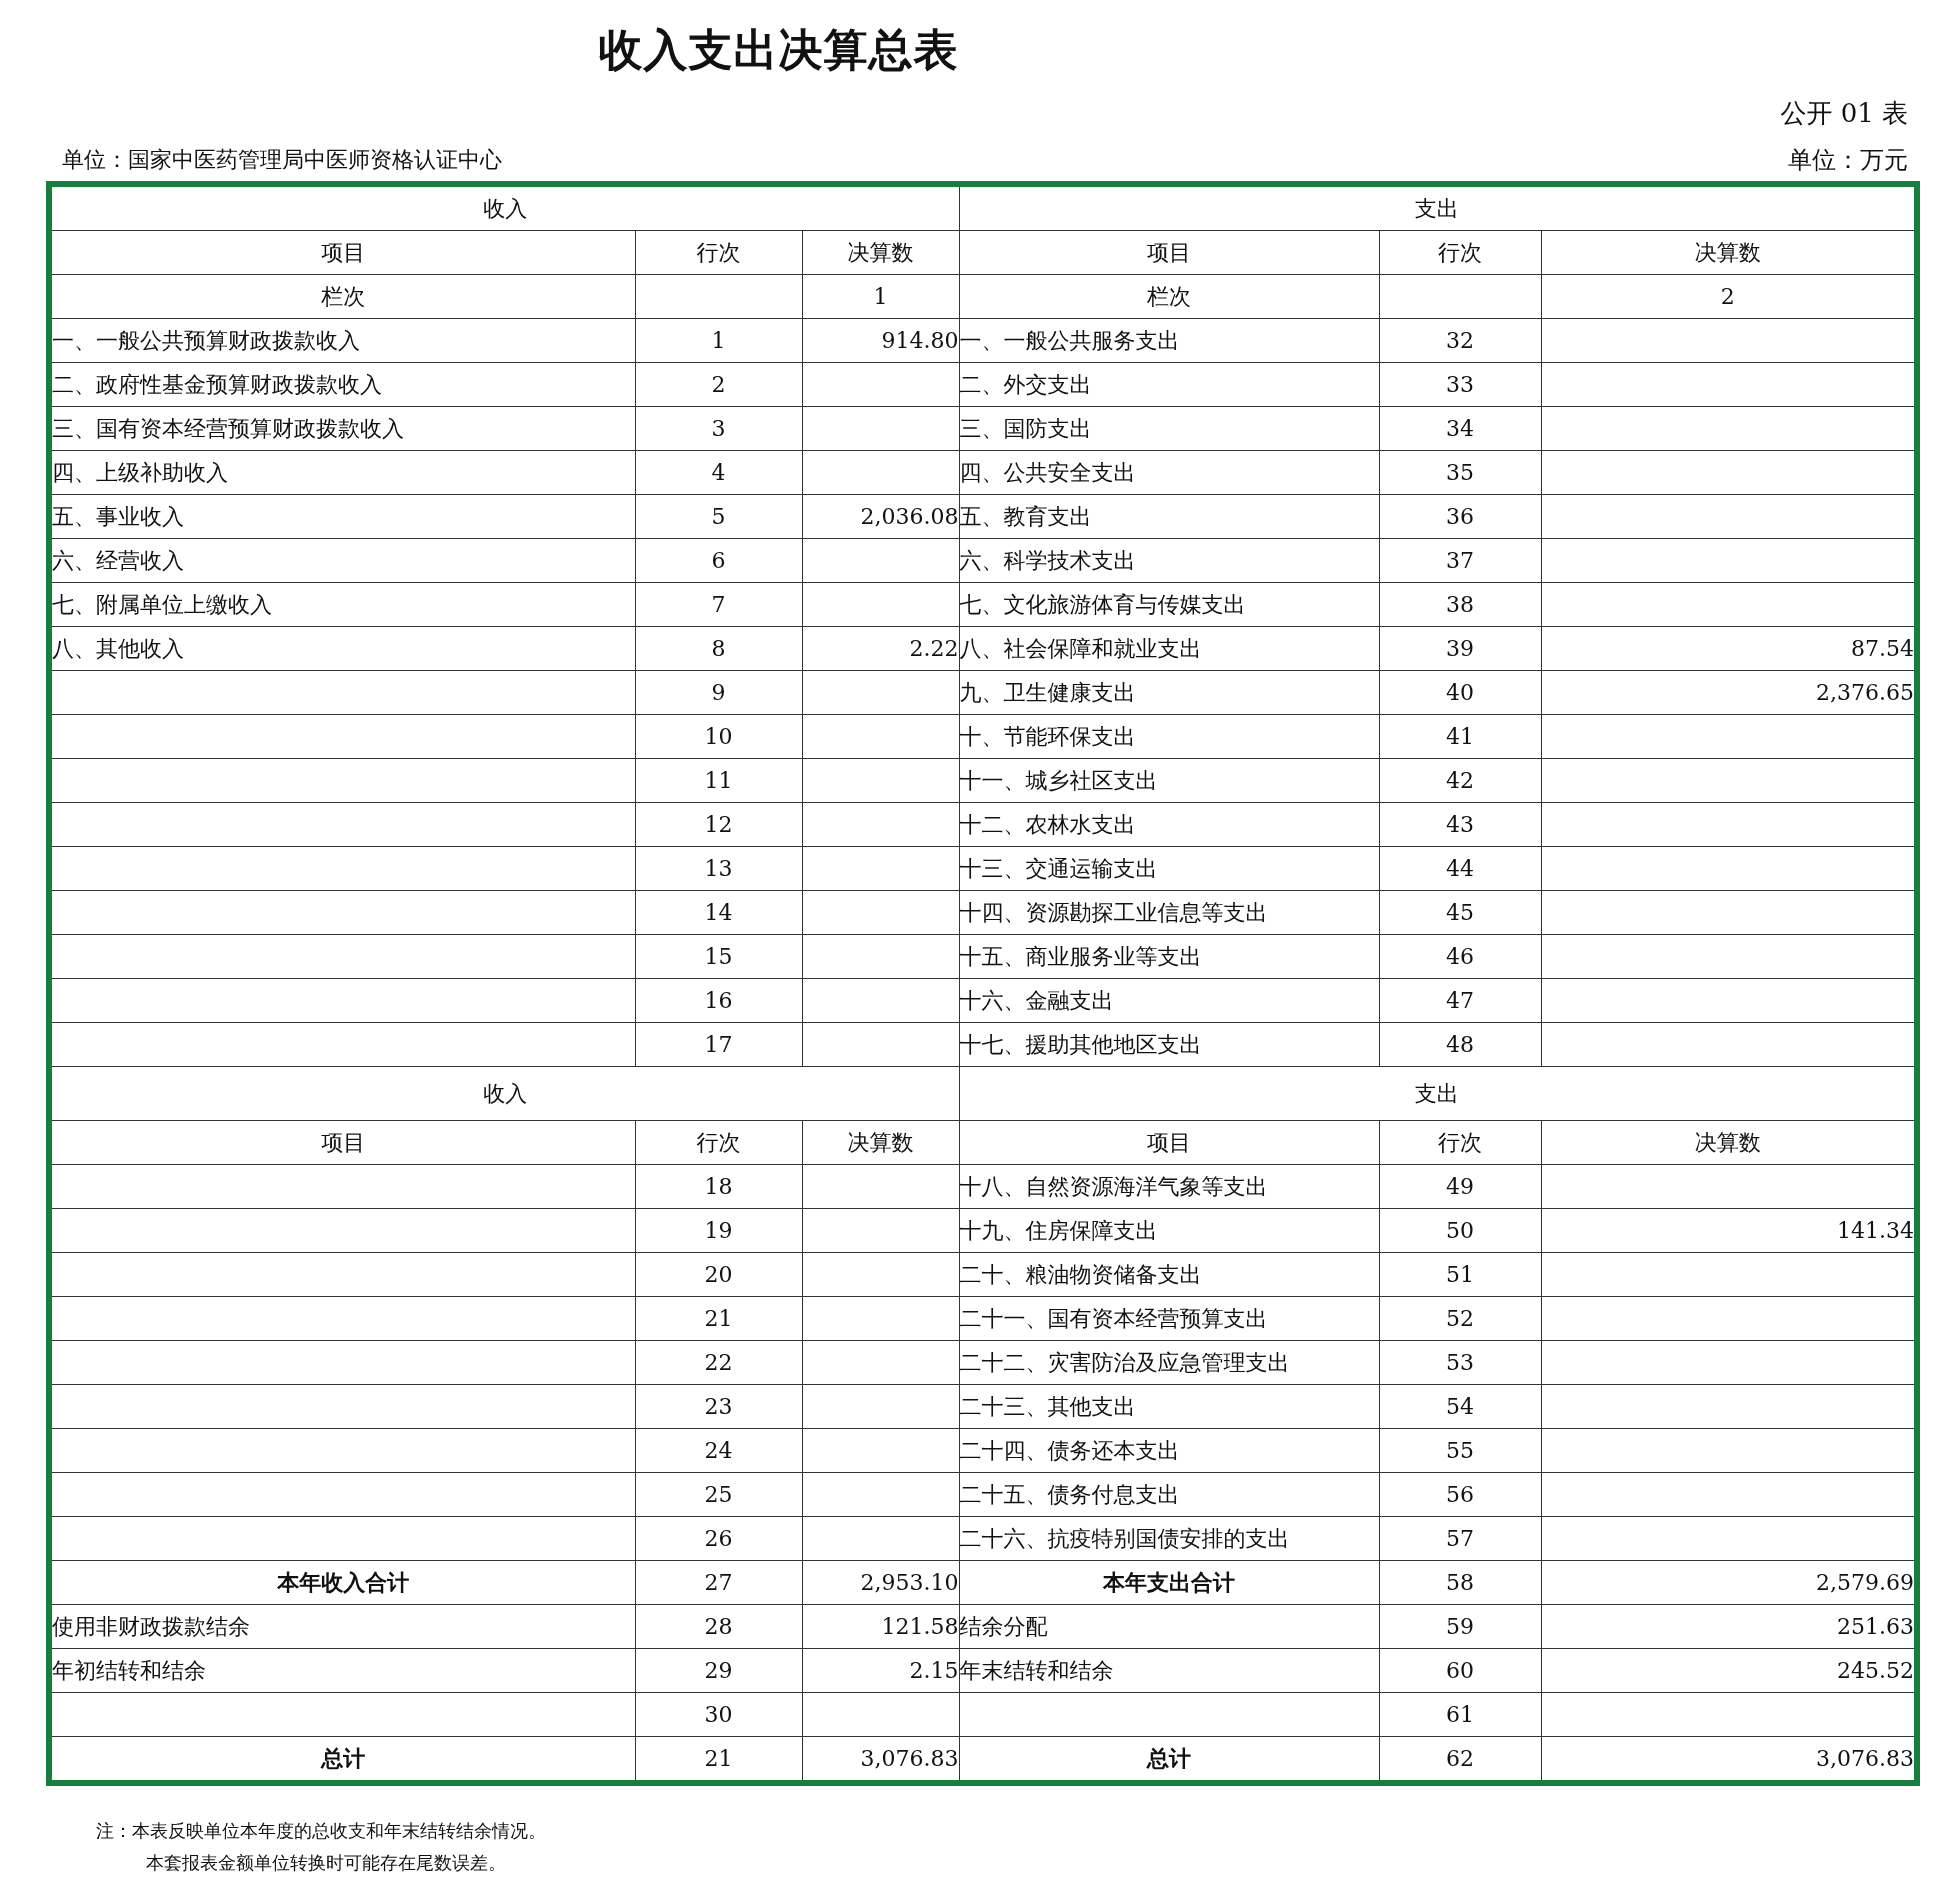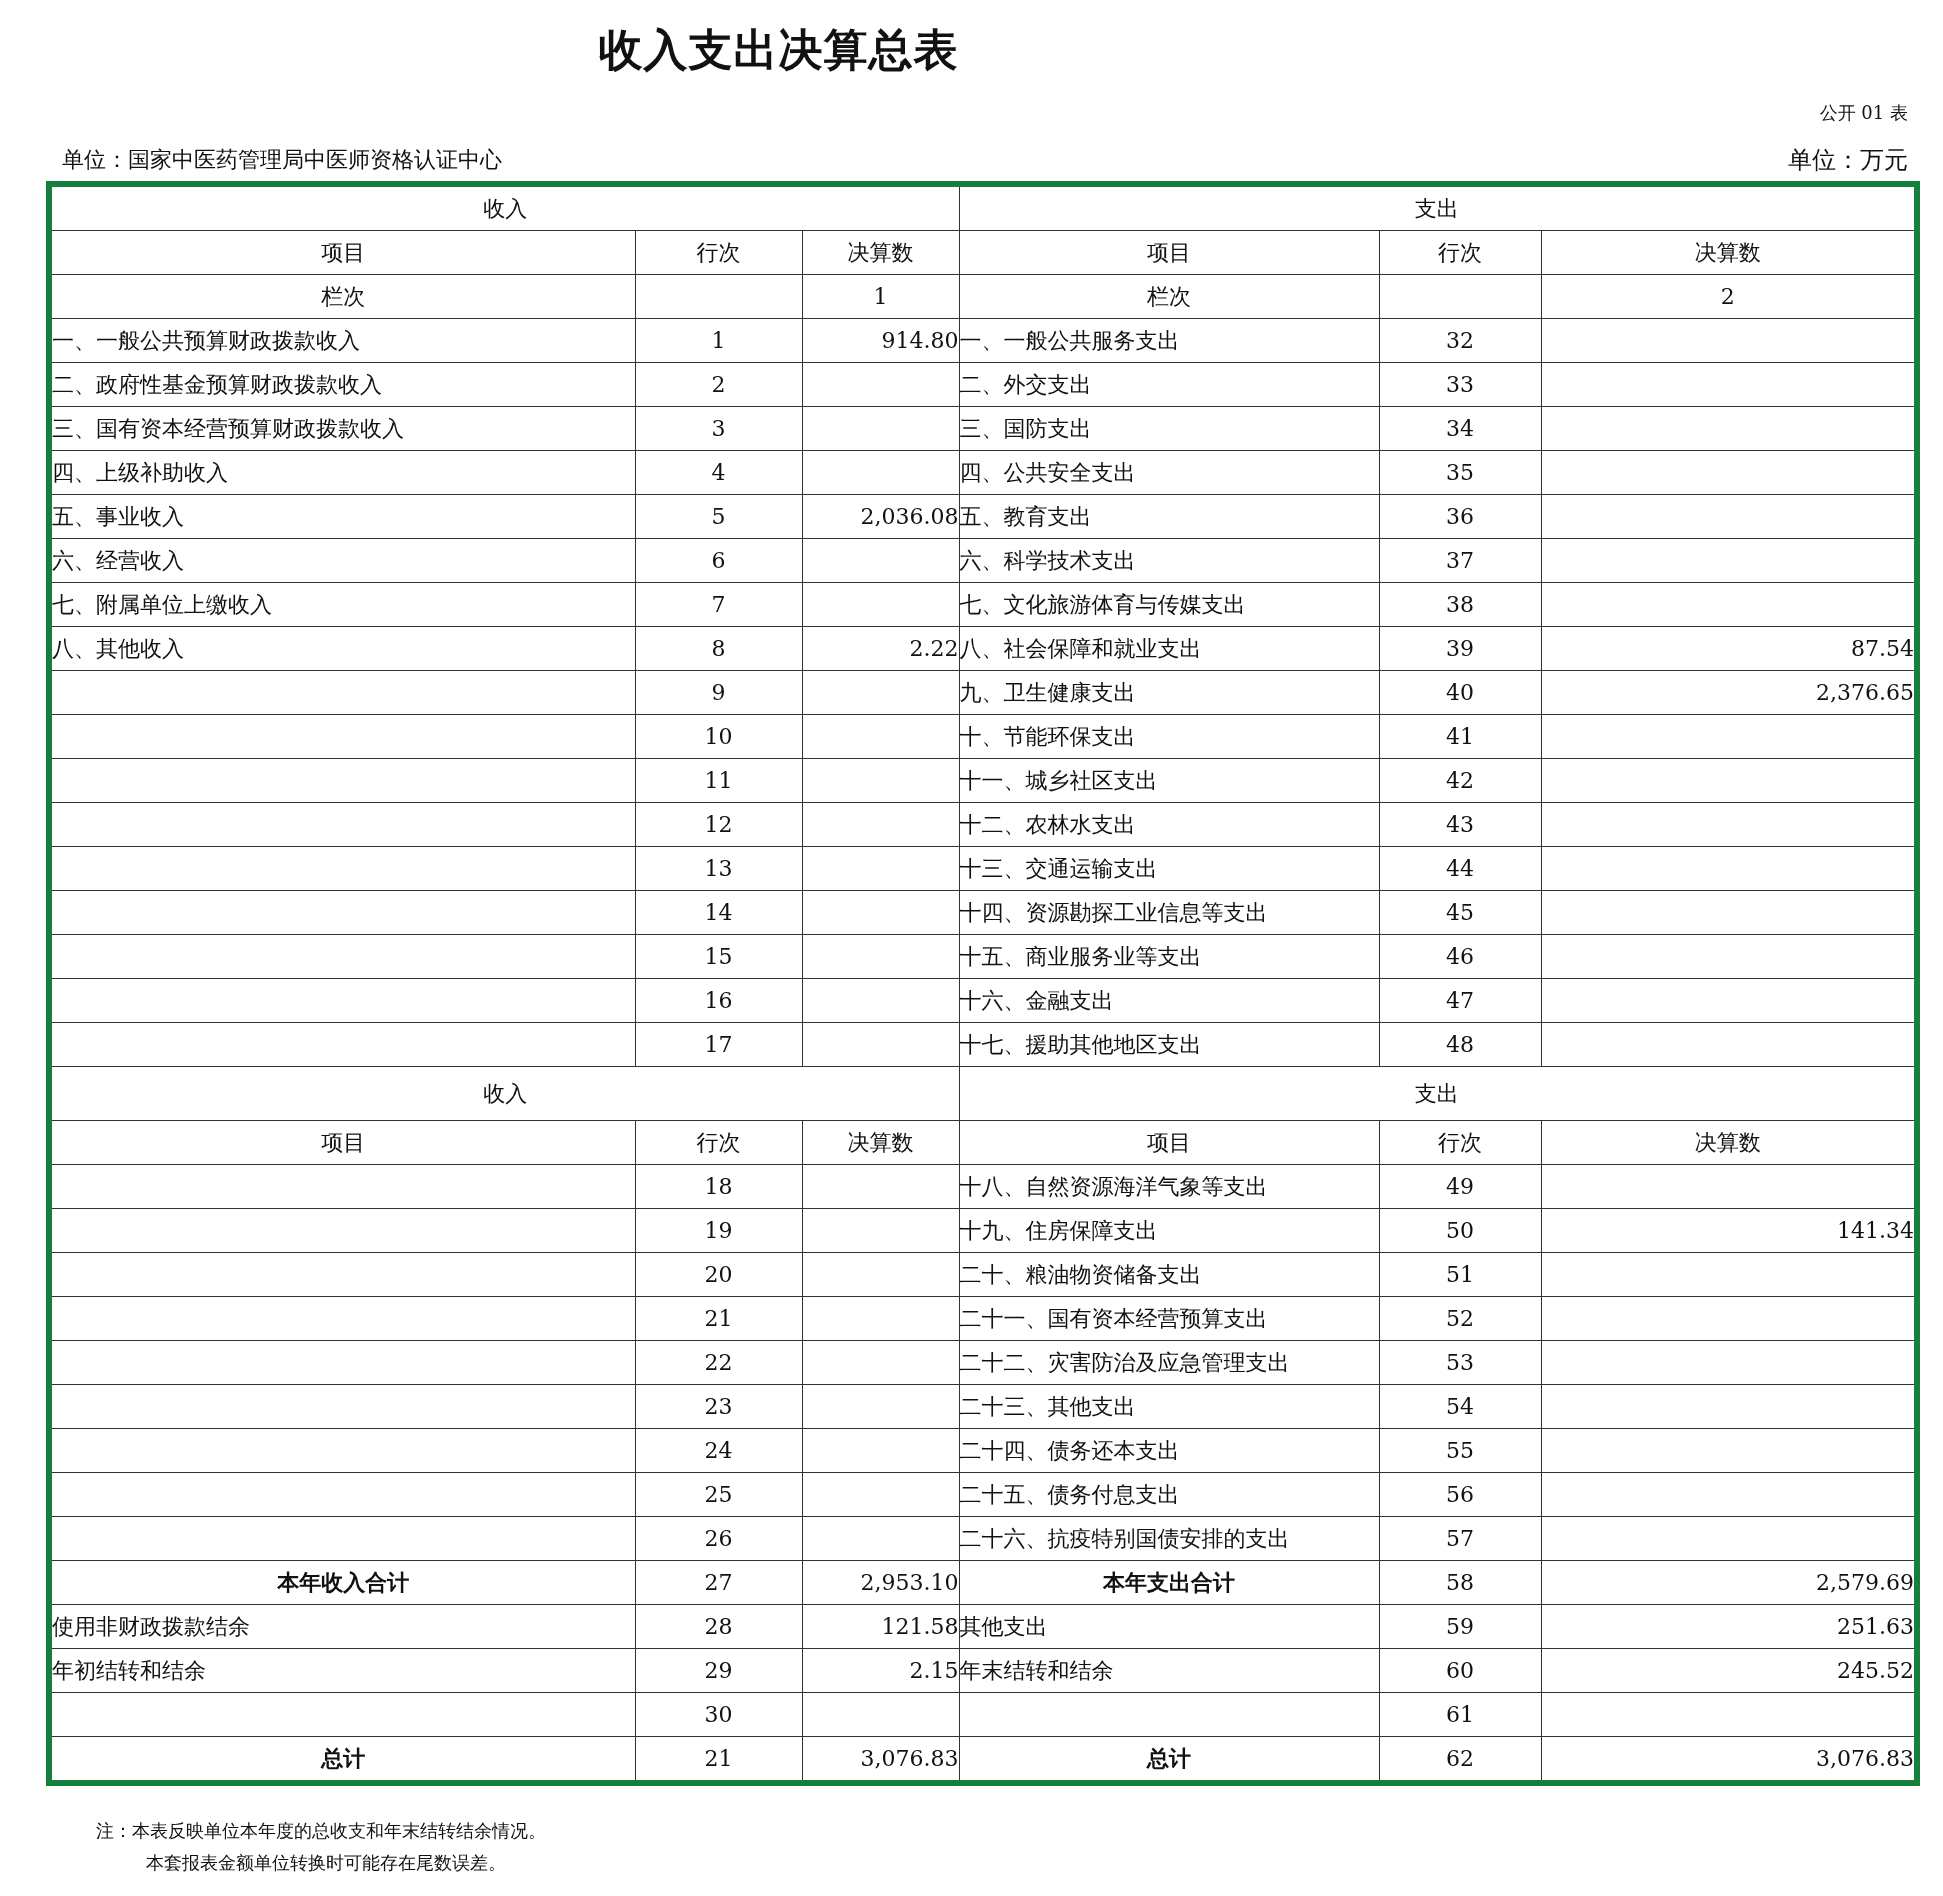--- a/index.html
+++ b/index.html
@@ -9,21 +9,21 @@
     color: #111111;
   }
   .title {
     position: absolute; left: 0; top: 22px; width: 1557px;
     text-align: center; font-size: 44px; font-weight: bold;
     font-family: "DejaVu Sans", "Liberation Sans", sans-serif;
     letter-spacing: 1px; line-height: 56px;
   }
   .form-code {
     position: absolute; right: 35px; top: 98px;
-    font-size: 18px; line-height: 30px;
+    font-size: 26px; line-height: 30px;
   }
   .unit-left {
     position: absolute; left: 62px; top: 145px;
     font-size: 22px; line-height: 30px;
   }
   .unit-right {
     position: absolute; right: 35px; top: 145px;
     font-size: 24px; line-height: 30px;
   }
   table.main {
@@ -308,21 +308,21 @@
       <td class="c">27</td>
       <td class="r">2,953.10</td>
       <td class="c b">本年支出合计</td>
       <td class="c">58</td>
       <td class="r">2,579.69</td>
     </tr>
     <tr>
       <td class="l">使用非财政拨款结余</td>
       <td class="c">28</td>
       <td class="r">121.58</td>
-      <td class="l">其他支出</td>
+      <td class="l">结余分配</td>
       <td class="c">59</td>
       <td class="r">251.63</td>
     </tr>
     <tr>
       <td class="l">年初结转和结余</td>
       <td class="c">29</td>
       <td class="r">2.15</td>
       <td class="l">年末结转和结余</td>
       <td class="c">60</td>
       <td class="r">245.52</td>

